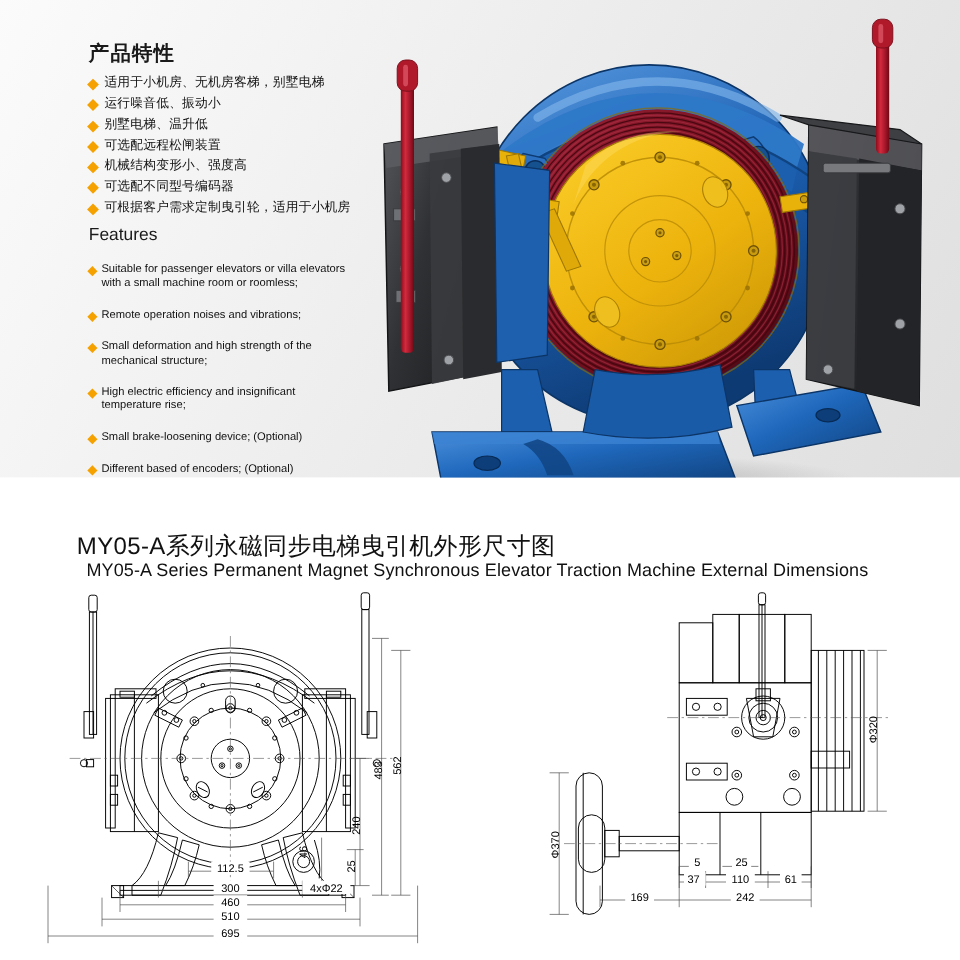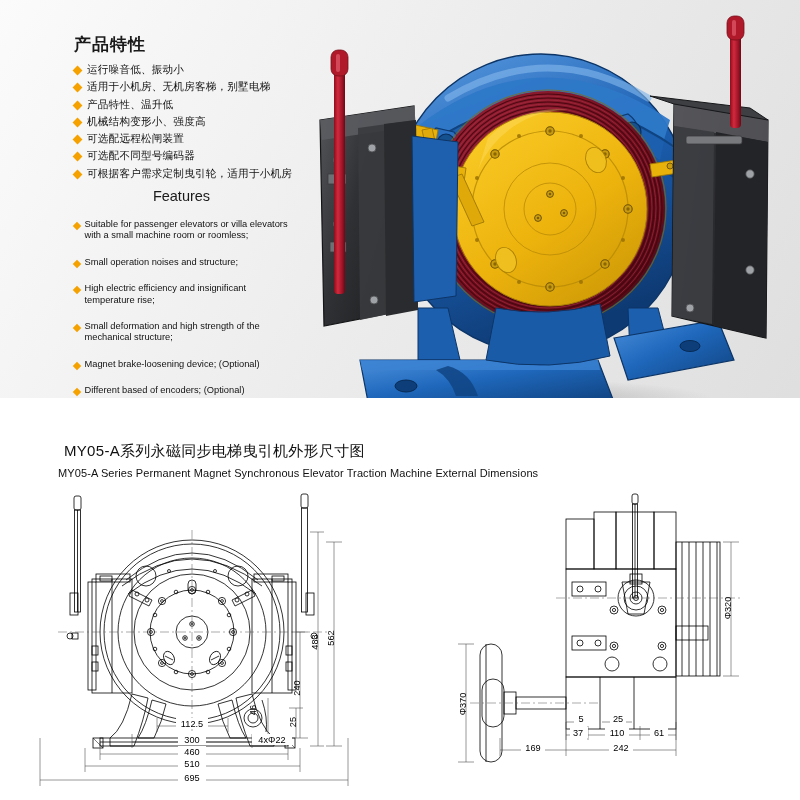--- a/index.html
+++ b/index.html
@@ -12,67 +12,67 @@
 
   
   #cn-block{position:absolute;left:74px;top:33px;width:300px;}
   #cn-title{font-size:17px;font-weight:bold;color:#1a1a1a;letter-spacing:1px;margin-bottom:7px;}
   .cn-li{display:flex;align-items:flex-start;margin-bottom:4.3px;}
   .cn-li .dia{flex:0 0 auto;margin-right:6px;margin-top:4px;}
   .cn-li .txt{font-size:10.6px;color:#111;line-height:13px;letter-spacing:.2px;}
 
   
   #en-block{position:absolute;left:74px;top:188px;width:215px;}
-  #en-title{font-size:14.5px;color:#1a1a1a;margin-bottom:6px;text-align:center;}
+  #en-title{font-size:14.5px;color:#1a1a1a;margin-bottom:6px;}
   .en-li{display:flex;align-items:flex-start;margin-bottom:2.5px;margin-top:15px;}
   .en-li .dia{flex:0 0 auto;margin-right:4.5px;margin-top:4px;}
   .en-li .txt{font-size:9.3px;color:#111;line-height:11.4px;}
 
   .dia{width:7px;height:7px;background:#F5A200;transform:rotate(45deg);}
   .dia.sm{width:6px;height:6px;background:#F5A200;}
 
   
   #machine{position:absolute;left:298px;top:8px;width:500px;height:420px;}
 
   
   #draw-panel{position:absolute;left:0;top:398px;width:800px;height:402px;background:#fff;}
-  #dw-title-cn{position:absolute;left:64px;top:44px;font-size:15px;color:#111;letter-spacing:.3px;}
-  #dw-title-en{position:absolute;left:58px;top:69px;font-size:11px;color:#111;letter-spacing:.1px;}
+  #dw-title-cn{position:absolute;left:64px;top:44px;font-size:20px;color:#111;letter-spacing:.3px;}
+  #dw-title-en{position:absolute;left:72px;top:69px;font-size:15px;color:#111;letter-spacing:.1px;}
   #cad{position:absolute;left:0;top:88px;width:800px;height:312px;}
 
   .dimtxt{font-family:"Liberation Sans",sans-serif;font-size:9.2px;fill:#000;}
   .dimtxt-v{font-family:"Liberation Sans",sans-serif;font-size:9.2px;fill:#000;}
 </style>
 </head>
 <body>
 
 <div id="photo-panel">
 
   <div id="cn-block">
     <div id="cn-title">产品特性</div>
     <div id="cn-list">
         <div class="cn-li">
           <span class="dia "></span>
-          <span class="txt">运行噪音低、振动小</span>
+          <span class="txt">适用于小机房、无机房客梯，别墅电梯</span>
         </div>
         <div class="cn-li">
           <span class="dia "></span>
-          <span class="txt">适用于小机房、无机房客梯，别墅电梯</span>
+          <span class="txt">运行噪音低、振动小</span>
         </div>
         <div class="cn-li">
           <span class="dia "></span>
-          <span class="txt">产品特性、温升低</span>
+          <span class="txt">别墅电梯、温升低</span>
+        </div>
+        <div class="cn-li">
+          <span class="dia "></span>
+          <span class="txt">可选配远程松闸装置</span>
         </div>
         <div class="cn-li">
           <span class="dia "></span>
           <span class="txt">机械结构变形小、强度高</span>
-        </div>
-        <div class="cn-li">
-          <span class="dia "></span>
-          <span class="txt">可选配远程松闸装置</span>
         </div>
         <div class="cn-li">
           <span class="dia "></span>
           <span class="txt">可选配不同型号编码器</span>
         </div>
         <div class="cn-li">
           <span class="dia "></span>
           <span class="txt">可根据客户需求定制曳引轮，适用于小机房</span>
         </div>
       </div>
@@ -80,33 +80,33 @@
 
   <div id="en-block">
     <div id="en-title">Features</div>
     <div id="en-list">
         <div class="en-li">
           <span class="dia sm"></span>
           <span class="txt">Suitable for passenger elevators or villa elevators with a small machine room or roomless;</span>
         </div>
         <div class="en-li">
           <span class="dia sm"></span>
-          <span class="txt">Small operation noises and structure;</span>
+          <span class="txt">Remote operation noises and vibrations;</span>
+        </div>
+        <div class="en-li">
+          <span class="dia sm"></span>
+          <span class="txt">Small deformation and high strength of the mechanical structure;</span>
         </div>
         <div class="en-li">
           <span class="dia sm"></span>
           <span class="txt">High electric efficiency and insignificant temperature rise;</span>
         </div>
         <div class="en-li">
           <span class="dia sm"></span>
-          <span class="txt">Small deformation and high strength of the mechanical structure;</span>
-        </div>
-        <div class="en-li">
-          <span class="dia sm"></span>
-          <span class="txt">Magnet brake-loosening device; (Optional)</span>
+          <span class="txt">Small brake-loosening device; (Optional)</span>
         </div>
         <div class="en-li">
           <span class="dia sm"></span>
           <span class="txt">Different based of encoders; (Optional)</span>
         </div>
       </div>
   </div>
 
   <svg id="machine" viewBox="0 0 500 420">
     <defs>

